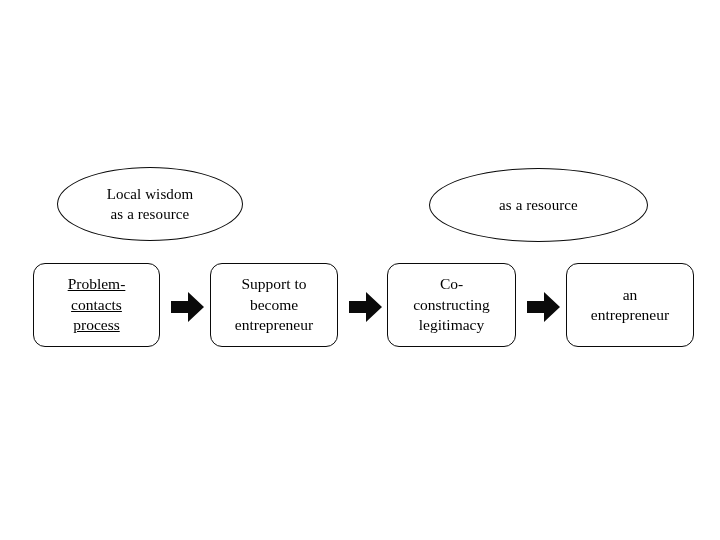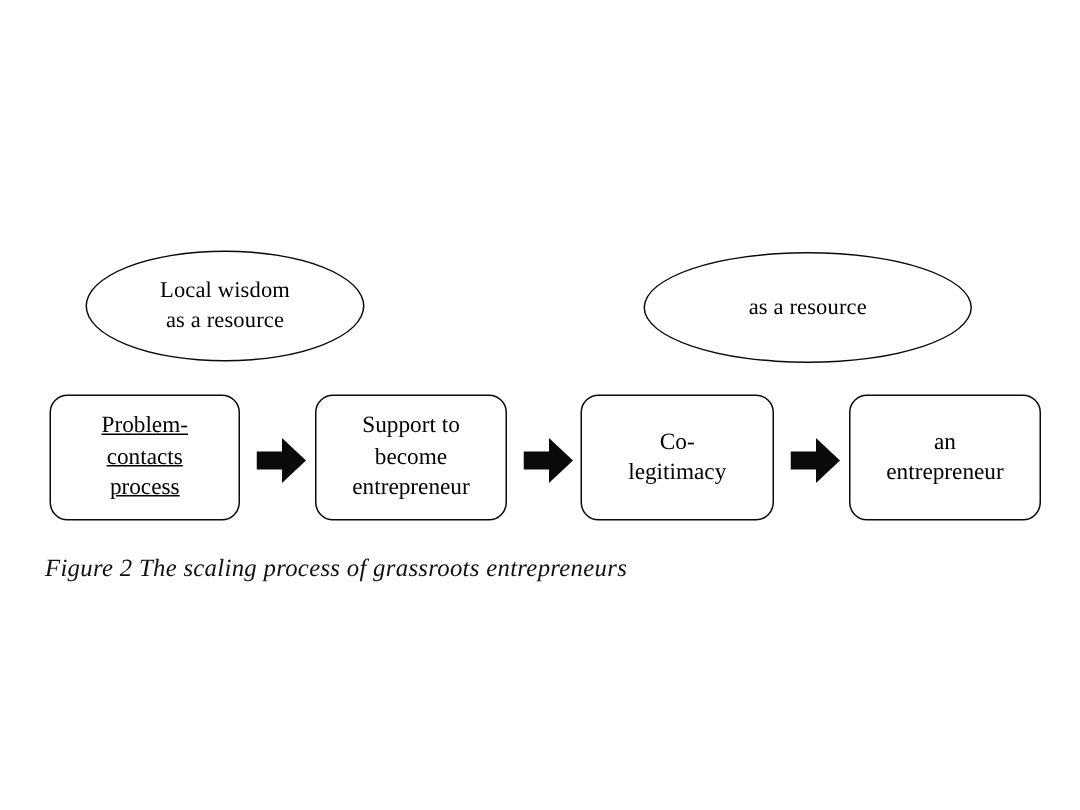--- a/index.html
+++ b/index.html
@@ -120,20 +120,21 @@
   </div>
 
   <div class="pbox" id="box-support-become">
     <span class="ln">Support to</span>
     <span class="ln">become</span>
     <span class="ln">entrepreneur</span>
   </div>
 
   <div class="pbox" id="box-co-constructing">
     <span class="ln">Co-</span>
+    <span class="ln">constructing</span>
     <span class="ln">legitimacy</span>
   </div>
 
   <div class="pbox" id="box-operating-as">
     <span class="ln">an</span>
     <span class="ln">entrepreneur</span>
   </div>
 
   <div class="arrow" id="arrow-1">
     <svg viewBox="0 0 33 30" xmlns="http://www.w3.org/2000/svg" aria-hidden="true">
@@ -146,15 +147,14 @@
       <polygon points="0,9 17,9 17,0 33,15 17,30 17,21 0,21" fill="#0a0a0a"></polygon>
     </svg>
   </div>
 
   <div class="arrow" id="arrow-3">
     <svg viewBox="0 0 33 30" xmlns="http://www.w3.org/2000/svg" aria-hidden="true">
       <polygon points="0,9 17,9 17,0 33,15 17,30 17,21 0,21" fill="#0a0a0a"></polygon>
     </svg>
   </div>
 
-  <div id="figure-caption">Figure 2 The scaling process of grassroots entrepreneurs</div>
 
 </div>
 
 </body></html>

